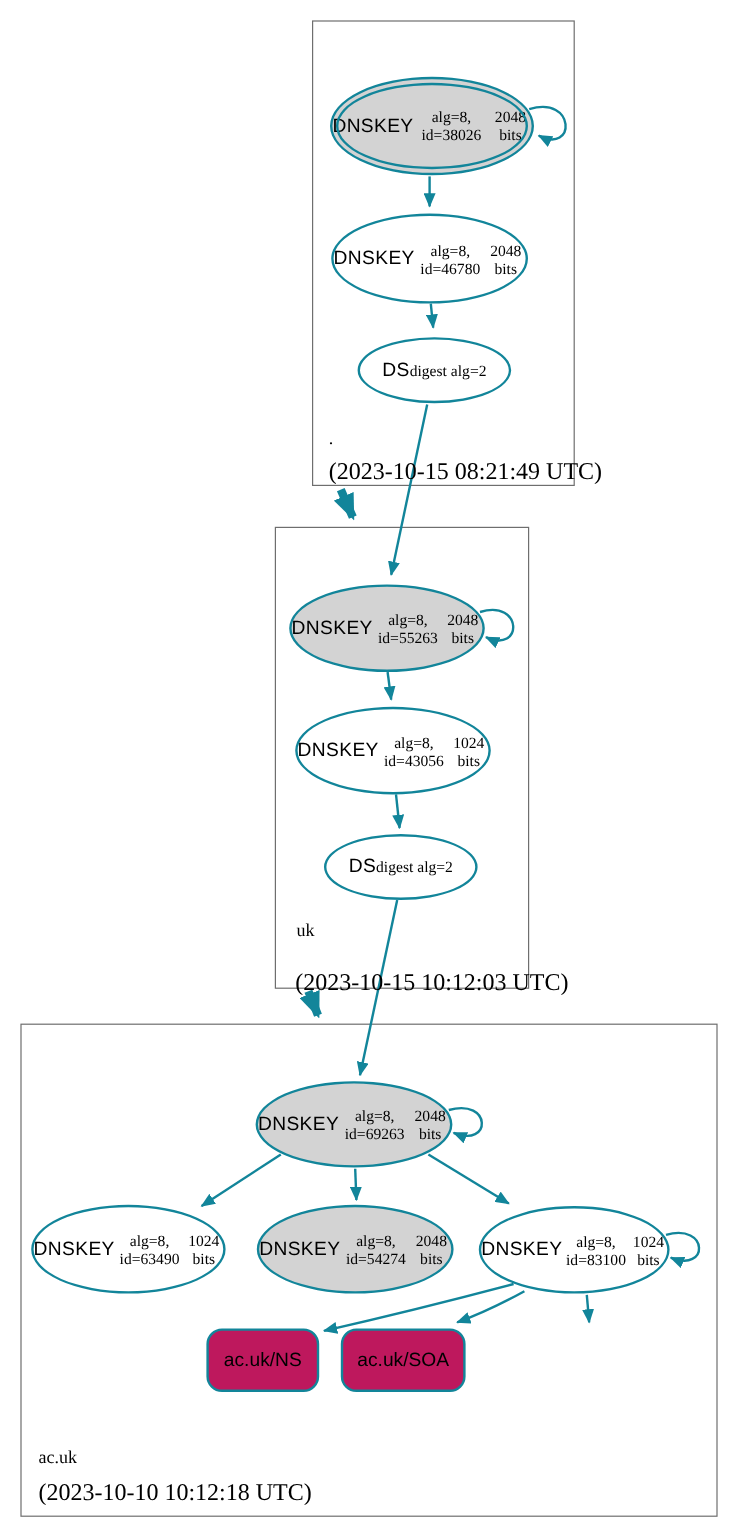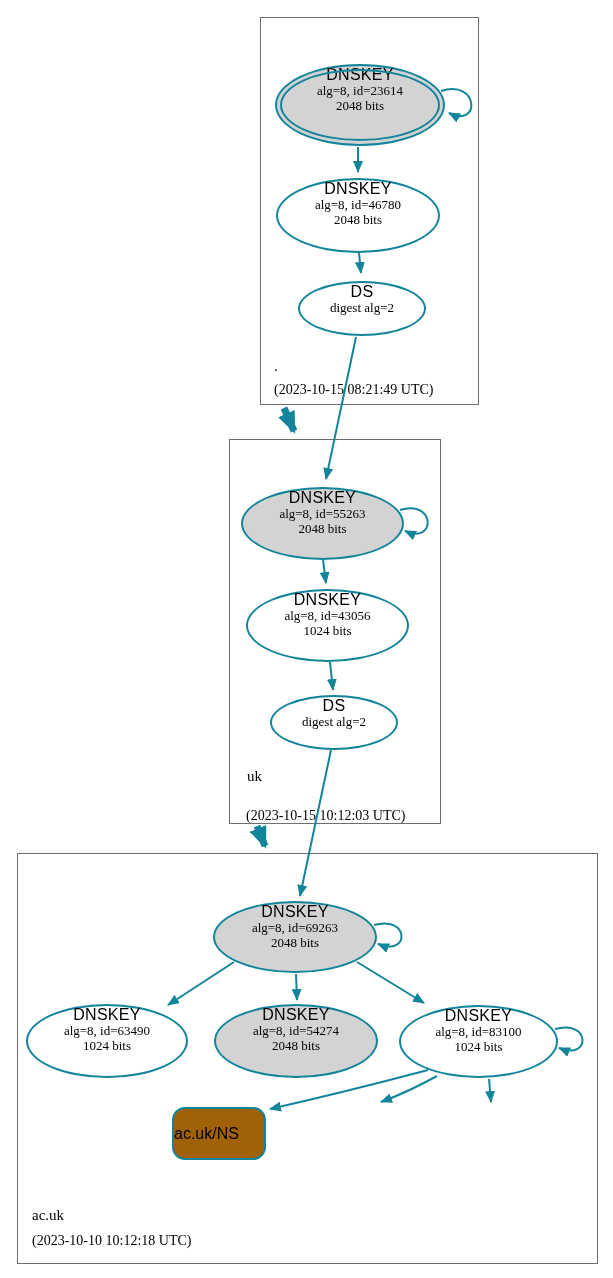--- a/index.html
+++ b/index.html
@@ -1,31 +1,31 @@
 <!DOCTYPE html>
 <html><head>
 <meta charset="utf-8">
 <style>
   html,body{margin:0;padding:0;background:#ffffff;}
   #canvas{position:relative;width:613px;height:1278px;background:#ffffff;overflow:hidden;
           font-family:"Liberation Serif",serif;color:#000;}
   .zone-box{position:absolute;border:1px solid #6e6e6e;background:#ffffff;z-index:0;}
   #edges{position:absolute;left:0;top:0;z-index:1;pointer-events:none;}
-  .node{position:absolute;z-index:2;display:flex;flex-direction:column;align-items:center;
-        text-align:center;box-sizing:border-box;}
+  .node{position:absolute;z-index:2;display:flex;flex-direction:row;align-items:center;
+        justify-content:center;text-align:center;box-sizing:border-box;}
   .ellipse{border-radius:50%;background:#ffffff;border:2px solid #12859a;}
   .ellipse.gray{background:#d3d3d3;border-width:2.5px;}
   .ring{position:absolute;inset:3px;border:2px solid #12859a;border-radius:50%;pointer-events:none;}
   .ntitle{font-family:"Liberation Sans",sans-serif;font-size:16px;line-height:17px;letter-spacing:.3px;}
   .ndetail{font-family:"Liberation Serif",serif;font-size:13px;line-height:15px;}
-  .rrset{position:absolute;z-index:2;border:2px solid #12859a;border-radius:13px;background:#a16207;
-         display:flex;align-items:center;justify-content:flex-start;
+  .rrset{position:absolute;z-index:2;border:2px solid #12859a;border-radius:13px;background:#be185d;
+         display:flex;align-items:center;justify-content:center;
          font-family:"Liberation Sans",sans-serif;font-size:16px;}
   .zone-label{position:absolute;z-index:2;font-family:"Liberation Serif",serif;font-size:15px;}
-  .zone-ts{position:absolute;z-index:2;font-family:"Liberation Serif",serif;font-size:14px;}
+  .zone-ts{position:absolute;z-index:2;font-family:"Liberation Serif",serif;font-size:20px;}
 </style>
 </head>
 <body>
 
 <div id="canvas">
 
   <div class="zone-box" style="left:260px;top:17px;width:217px;height:386px"></div>
   <div class="zone-box" style="left:229px;top:439px;width:210px;height:383px"></div>
   <div class="zone-box" style="left:17px;top:853px;width:579px;height:409px"></div>
 
@@ -63,21 +63,21 @@
       <path d="M555,1029 C591,1019 591,1061 559,1048" marker-end="url(#arr)"></path>
       <path d="M428,1070 Q345,1092 270,1109" marker-end="url(#arr)"></path>
       <path d="M437,1076 Q408,1092 381,1102" marker-end="url(#arr)"></path>
       <path d="M489,1079 L491,1102" marker-end="url(#arr)"></path>
     </g>
   </svg>
 
   <div class="node ellipse gray" style="left:275px;top:64px;width:170px;height:82px">
     <div class="ring"></div>
     <div class="ntitle">DNSKEY</div>
-    <div class="ndetail">alg=8, id=23614</div>
+    <div class="ndetail">alg=8, id=38026</div>
     <div class="ndetail">2048 bits</div>
   </div>
   <div class="node ellipse" style="left:276px;top:178px;width:164px;height:75px">
     <div class="ntitle">DNSKEY</div>
     <div class="ndetail">alg=8, id=46780</div>
     <div class="ndetail">2048 bits</div>
   </div>
   <div class="node ellipse" style="left:298px;top:281px;width:128px;height:55px">
     <div class="ntitle">DS</div>
     <div class="ndetail">digest alg=2</div>
@@ -119,17 +119,20 @@
   </div>
   <div class="node ellipse" style="left:399px;top:1005px;width:159px;height:73px">
     <div class="ntitle">DNSKEY</div>
     <div class="ndetail">alg=8, id=83100</div>
     <div class="ndetail">1024 bits</div>
   </div>
 
   <div class="rrset" style="left:172px;top:1107px;width:90px;height:49px">
     <span>ac.uk/NS</span>
   </div>
+  <div class="rrset" style="left:284px;top:1107px;width:100px;height:49px">
+    <span>ac.uk/SOA</span>
+  </div>
 
   <div class="zone-label" style="left:32px;top:1207px">ac.uk</div>
   <div class="zone-ts" style="left:32px;top:1233px">(2023-10-10 10:12:18 UTC)</div>
 
 </div>
 
 </body></html>

